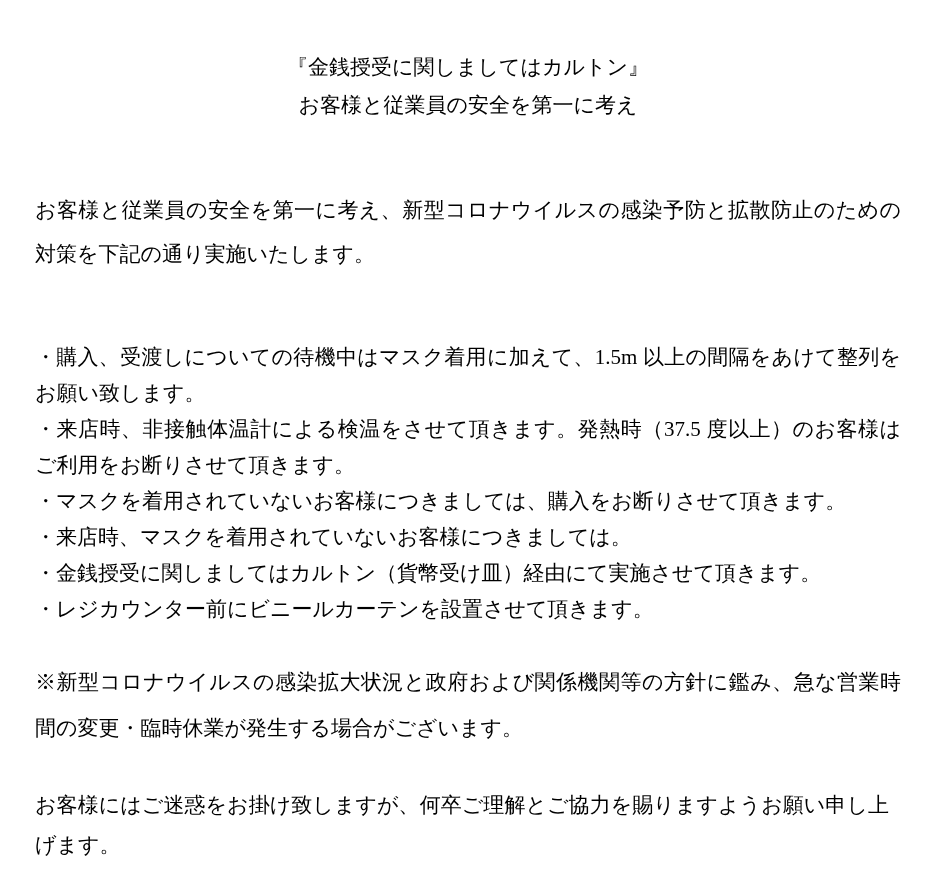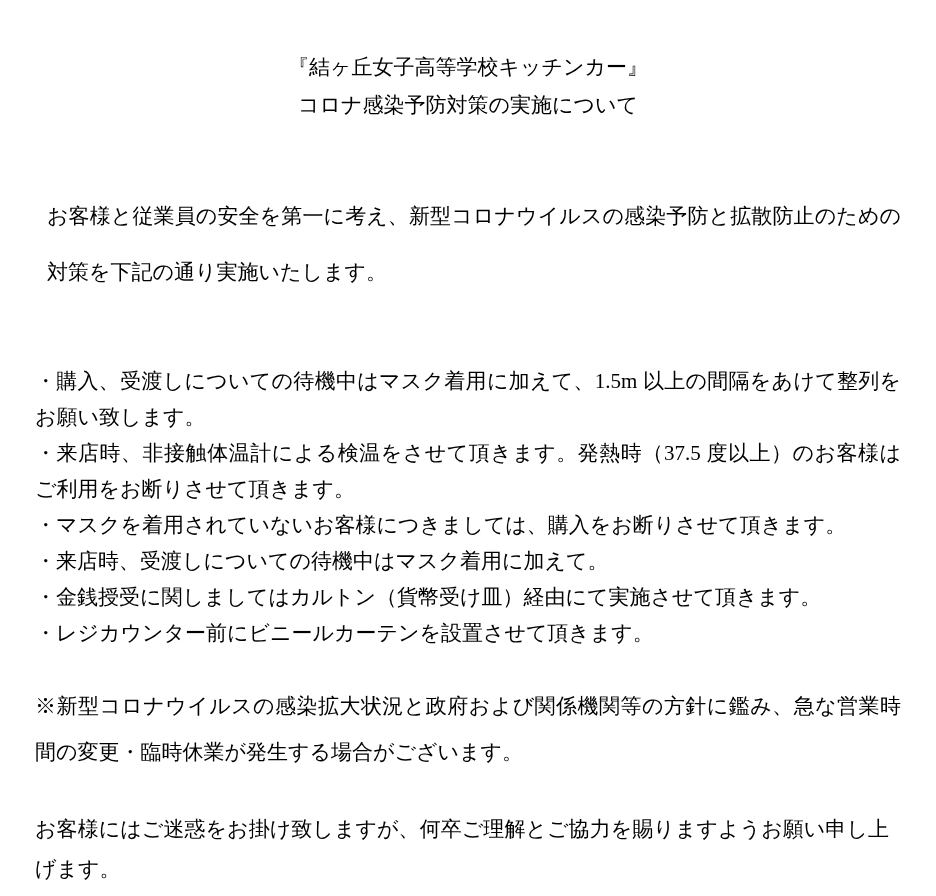--- a/index.html
+++ b/index.html
@@ -29,22 +29,22 @@
   .doc-title .title-line {
     display: block;
   }
   .content {
     width: 866px;
     margin-left: 35px;
     font-size: 21px;
     text-align: justify;
   }
   .intro {
-    margin: 64px 0 0 12px;
-    line-height: 56px;
+    margin: 64px 0 0 0;
+    line-height: 44px;
   }
   .measures {
     margin: 63px 0 16px 0;
     padding: 0;
     list-style: none;
     line-height: 36px;
   }
   .measures li {
     margin: 0;
     padding: 0;
@@ -58,33 +58,33 @@
     line-height: 40px;
   }
   
 </style>
 </head>
 <body style="background: rgb(255, 255, 255); color: rgb(0, 0, 0);">
 
 <div class="page">
 
   <h1 class="doc-title">
-    <span class="title-line">『結ヶ丘女子高等学校キッチンカー』</span>
-    <span class="title-line">コロナ感染予防対策の実施について</span>
+    <span class="title-line">『金銭授受に関しましてはカルトン』</span>
+    <span class="title-line">お客様と従業員の安全を第一に考え</span>
   </h1>
 
   <div class="content">
 
     <p class="intro">お客様と従業員の安全を第一に考え、新型コロナウイルスの感染予防と拡散防止のための対策を下記の通り実施いたします。</p>
 
     <ul class="measures">
       <li>・購入、受渡しについての待機中はマスク着用に加えて、1.5m 以上の間隔をあけて整列をお願い致します。</li>
       <li>・来店時、非接触体温計による検温をさせて頂きます。発熱時（37.5 度以上）のお客様はご利用をお断りさせて頂きます。</li>
       <li>・マスクを着用されていないお客様につきましては、購入をお断りさせて頂きます。</li>
-      <li>・来店時、受渡しについての待機中はマスク着用に加えて。</li>
+      <li>・来店時、マスクを着用されていないお客様につきましては。</li>
       <li>・金銭授受に関しましてはカルトン（貨幣受け皿）経由にて実施させて頂きます。</li>
       <li>・レジカウンター前にビニールカーテンを設置させて頂きます。</li>
     </ul>
 
     <p class="note">※新型コロナウイルスの感染拡大状況と政府および関係機関等の方針に鑑み、急な営業時間の変更・臨時休業が発生する場合がございます。</p>
 
     <p class="closing">お客様にはご迷惑をお掛け致しますが、何卒ご理解とご協力を賜りますようお願い申し上げます。</p>
 
   </div>
 </div>

